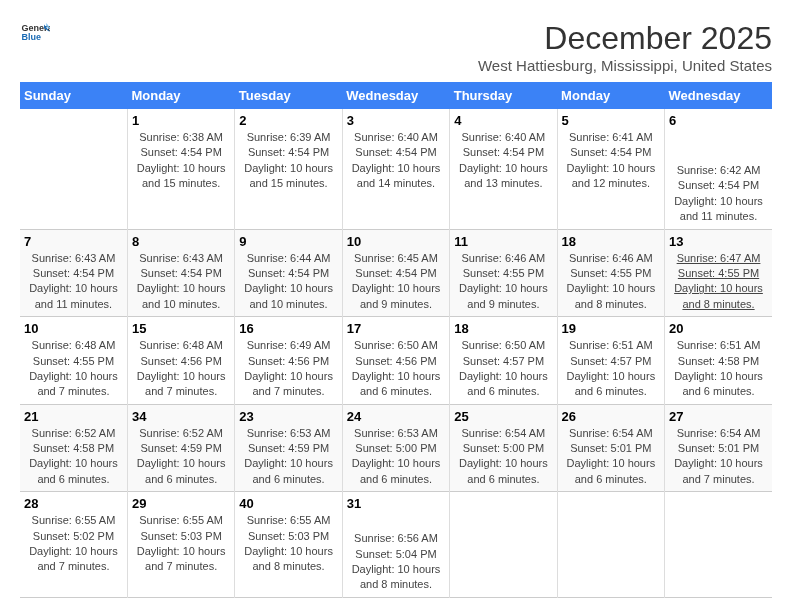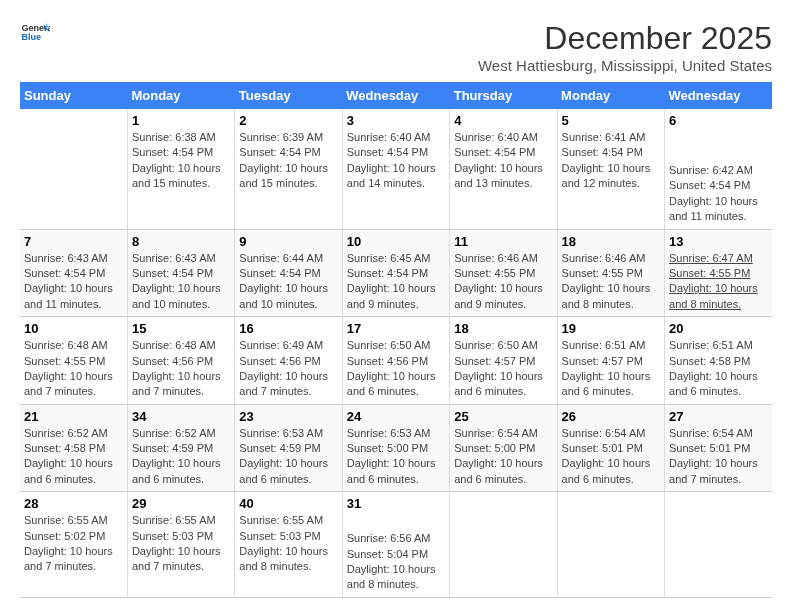--- a/index.html
+++ b/index.html
@@ -46,20 +46,21 @@
     }
     .day-num {
       font-weight: bold;
       font-size: 13px;
       display: block;
       margin-bottom: 2px;
     }
     .day-info {
       color: #444;
       line-height: 1.4;
+      text-align: center;
     }
   </style>
 </head>
 <body>
 
 <div>
   <div style="display:flex; justify-content:space-between; align-items:flex-start; margin-bottom: 8px;">
     <div style="display:flex; align-items:center;">
       <svg class="logo-icon" viewBox="0 0 40 30" width="40" height="30">
         <text x="2" y="14" font-size="12" font-weight="bold" fill="#333" font-family="Arial">General</text>

